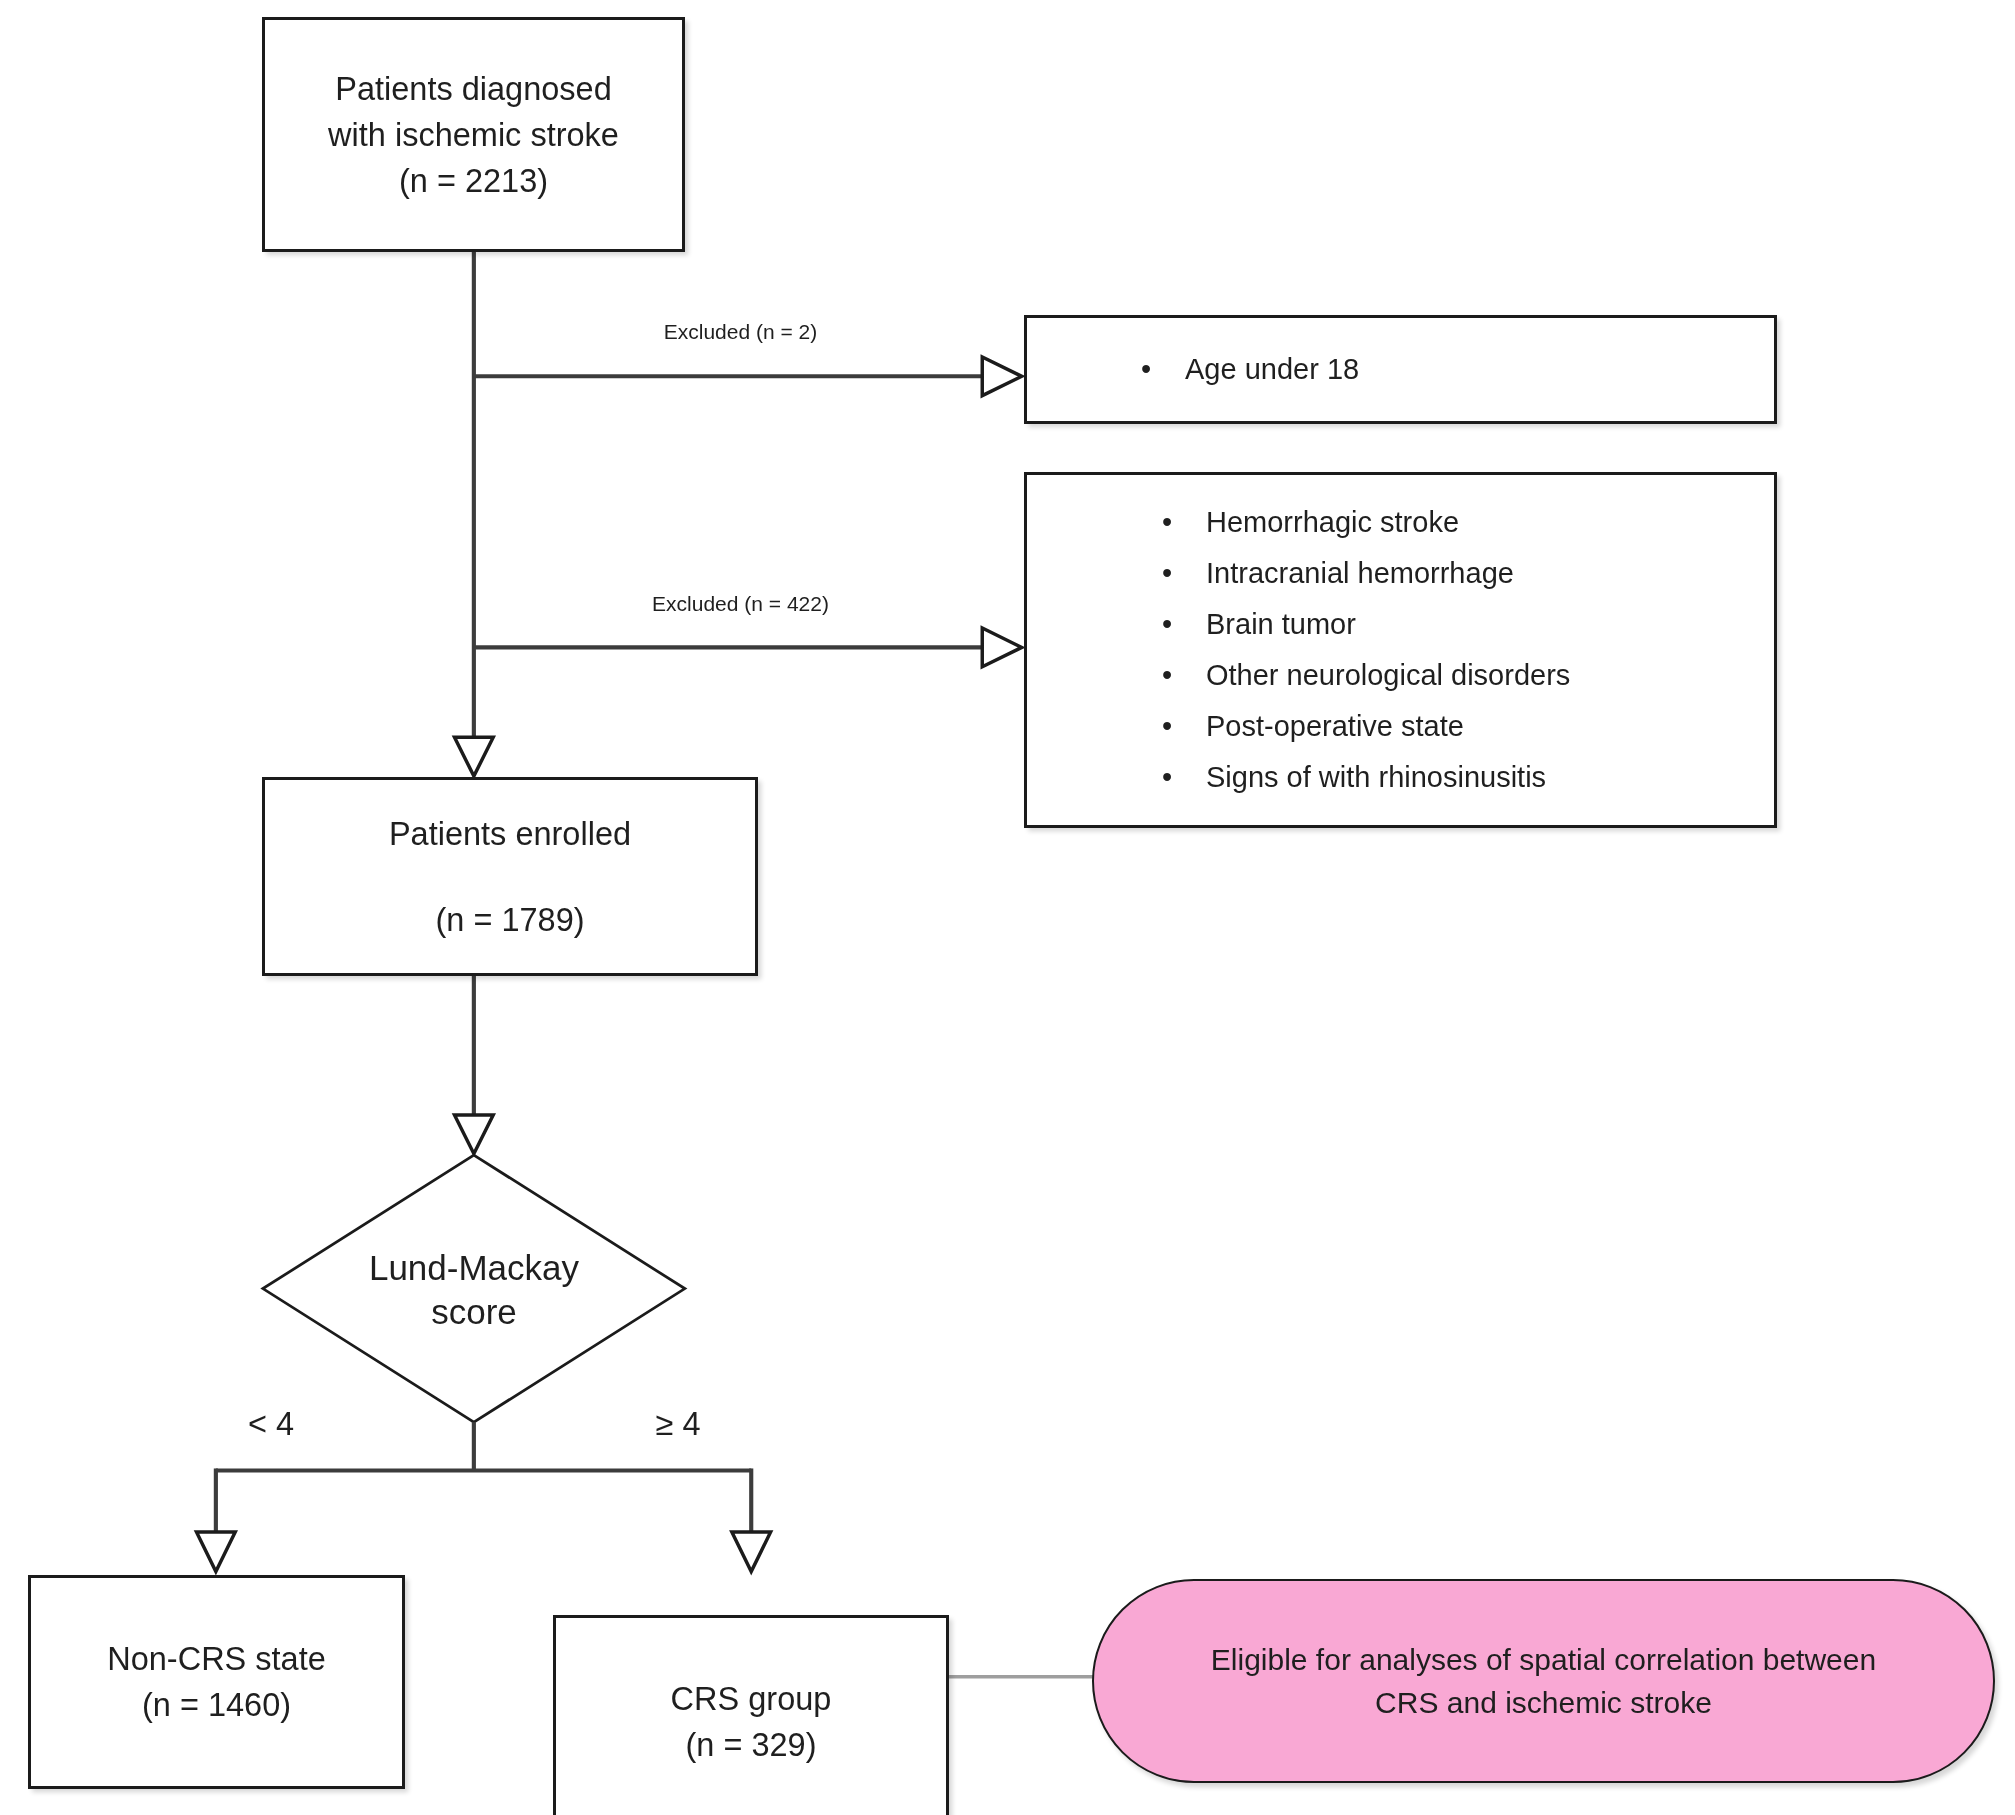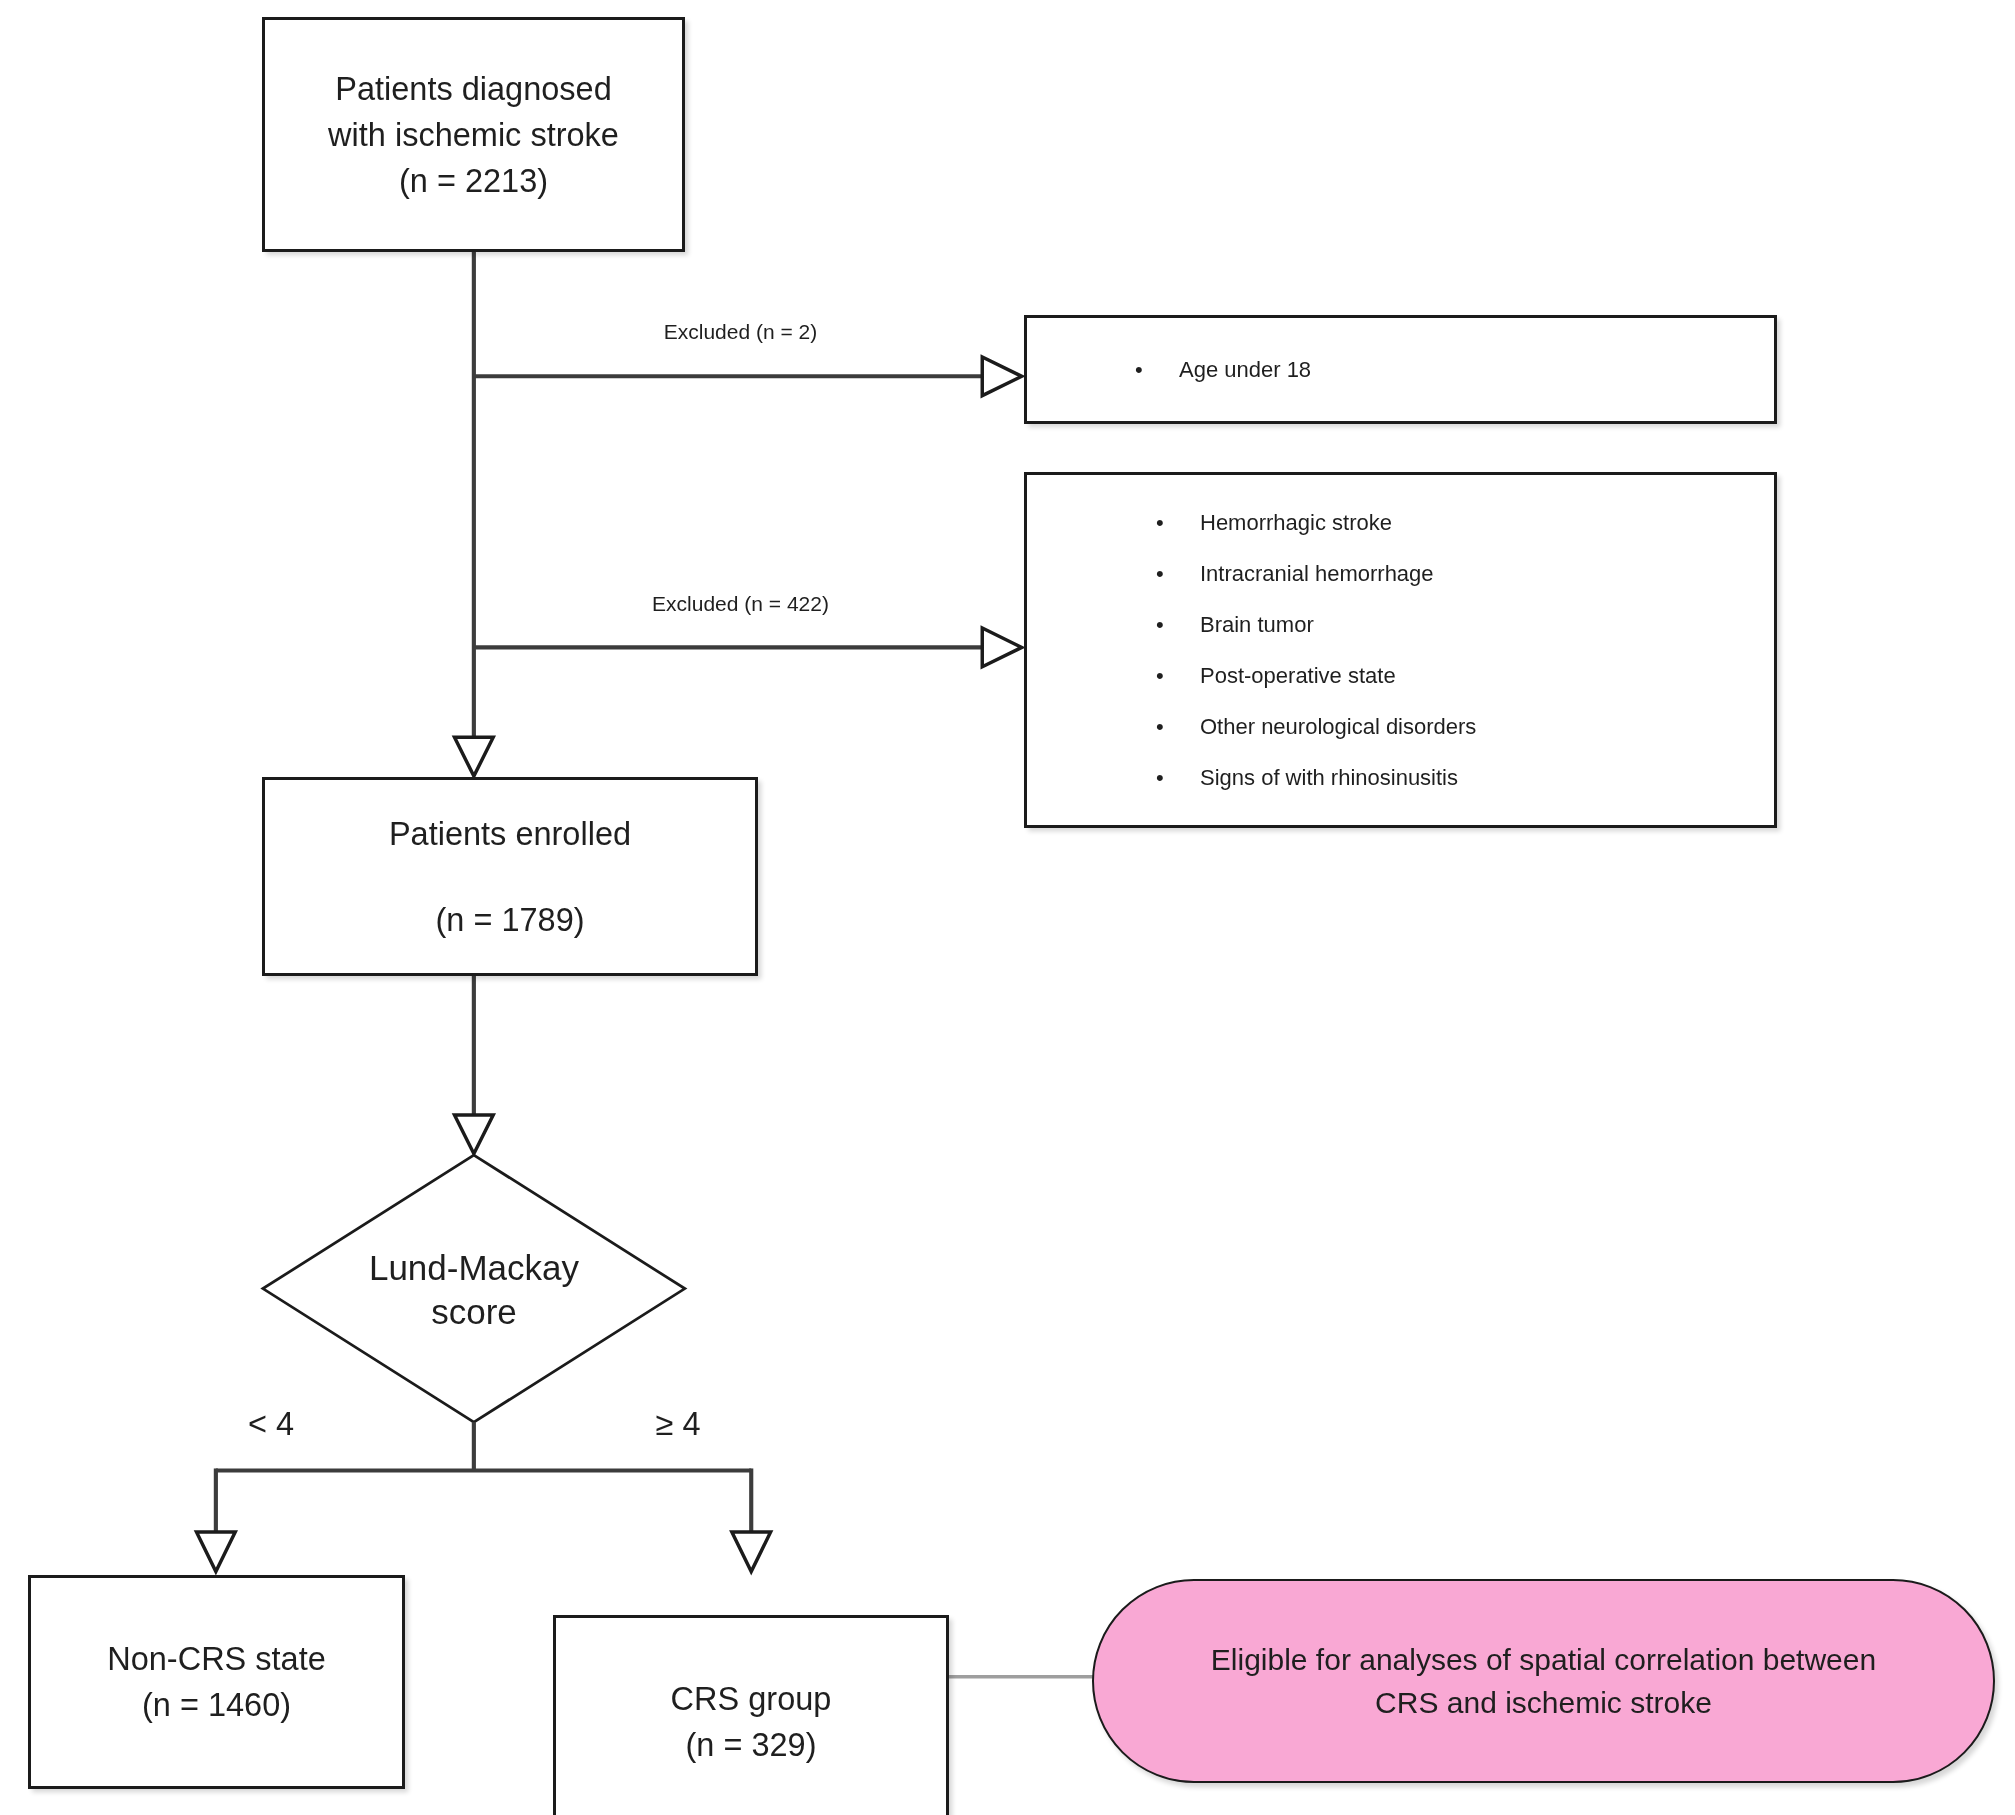--- a/index.html
+++ b/index.html
@@ -29,21 +29,21 @@
   #nd-top      { left: 262px;  top: 17.3px;   width: 423px;  height: 235px; }
   #nd-enrolled { left: 262px;  top: 777px; width: 496px;  height: 199px; gap: 40px; }
   #nd-noncrs   { left: 28px;   top: 1575px; width: 377px;  height: 214px; }
   #nd-crs      { left: 553px;  top: 1575px; width: 396px;  height: 214px; margin-top: 40px; }
 
   #nd-excl1 { left: 1024px; top: 315px; width: 753px; height: 109px;
               justify-content: center; align-items: stretch; text-align: left; }
   #nd-excl2 { left: 1024px; top: 472px; width: 753px; height: 356px;
               justify-content: center; align-items: stretch; text-align: left; padding-left: 21px; }
 
-  .bullets { margin: 8px; padding: 0 14px 0 144px; list-style: none; font-size: 22px; }
+  .bullets { margin: 14px; padding: 0 14px 0 144px; list-style: none; font-size: 29px; }
   .bullets li { position: relative; line-height: 51px; white-space: nowrap; }
   .bullets li::before { content: "\2022"; position: absolute; left: -44px; }
 
   #nd-elig {
     position: absolute;
     left: 1092px; top: 1579px; width: 903px; height: 204px;
     background: #f9a8d4;
     border: 2.8px solid #1b1b1b;
     border-radius: 102px;
     box-shadow: 3.5px 4.2px 4.8px rgba(0,0,0,0.16);
@@ -125,22 +125,22 @@
     <ul class="bullets">
       <li>Age under 18</li>
     </ul>
   </div>
 
   <div class="pbox" id="nd-excl2">
     <ul class="bullets">
       <li>Hemorrhagic stroke</li>
       <li>Intracranial hemorrhage</li>
       <li>Brain tumor</li>
+      <li>Other neurological disorders</li>
       <li>Post-operative state</li>
-      <li>Other neurological disorders</li>
       <li>Signs of with rhinosinusitis</li>
     </ul>
   </div>
 
   <div class="pbox" id="nd-enrolled">
     <div class="tline">Patients enrolled</div>
     <div class="tline">(n = 1789)</div>
   </div>
 
   <div id="txt-decision">

